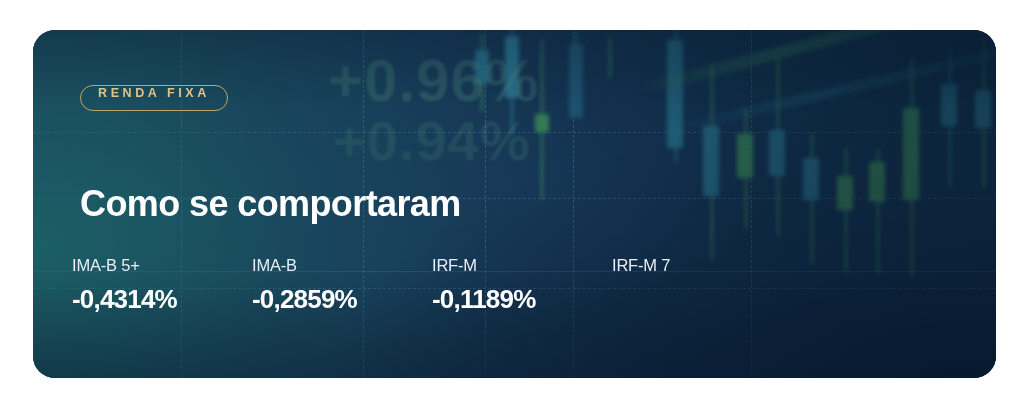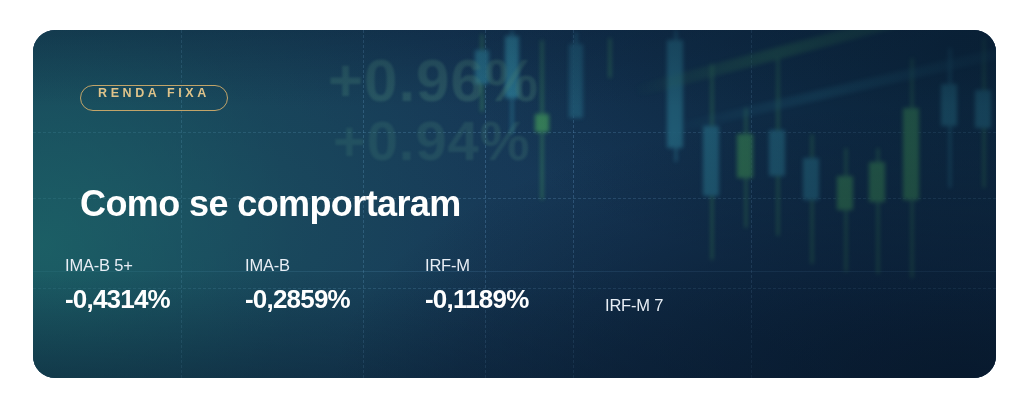--- a/index.html
+++ b/index.html
@@ -169,25 +169,24 @@
     letter-spacing: -0.6px;
     margin-top: 48px;
   }
   #title .line {
     display: block;
     white-space: nowrap;
   }
 
   #metrics {
     position: absolute;
-    left: 32px;
+    left: 39px;
     top: 226px;
     right: 20px;
     display: flex;
-    align-items: flex-end;
   }
   .metric {
     width: 180px;
     flex: 0 0 180px;
   }
   .metric-label {
     color: #e8eef5;
     font-size: 16.5px;
     font-weight: 400;
     letter-spacing: -0.2px;

